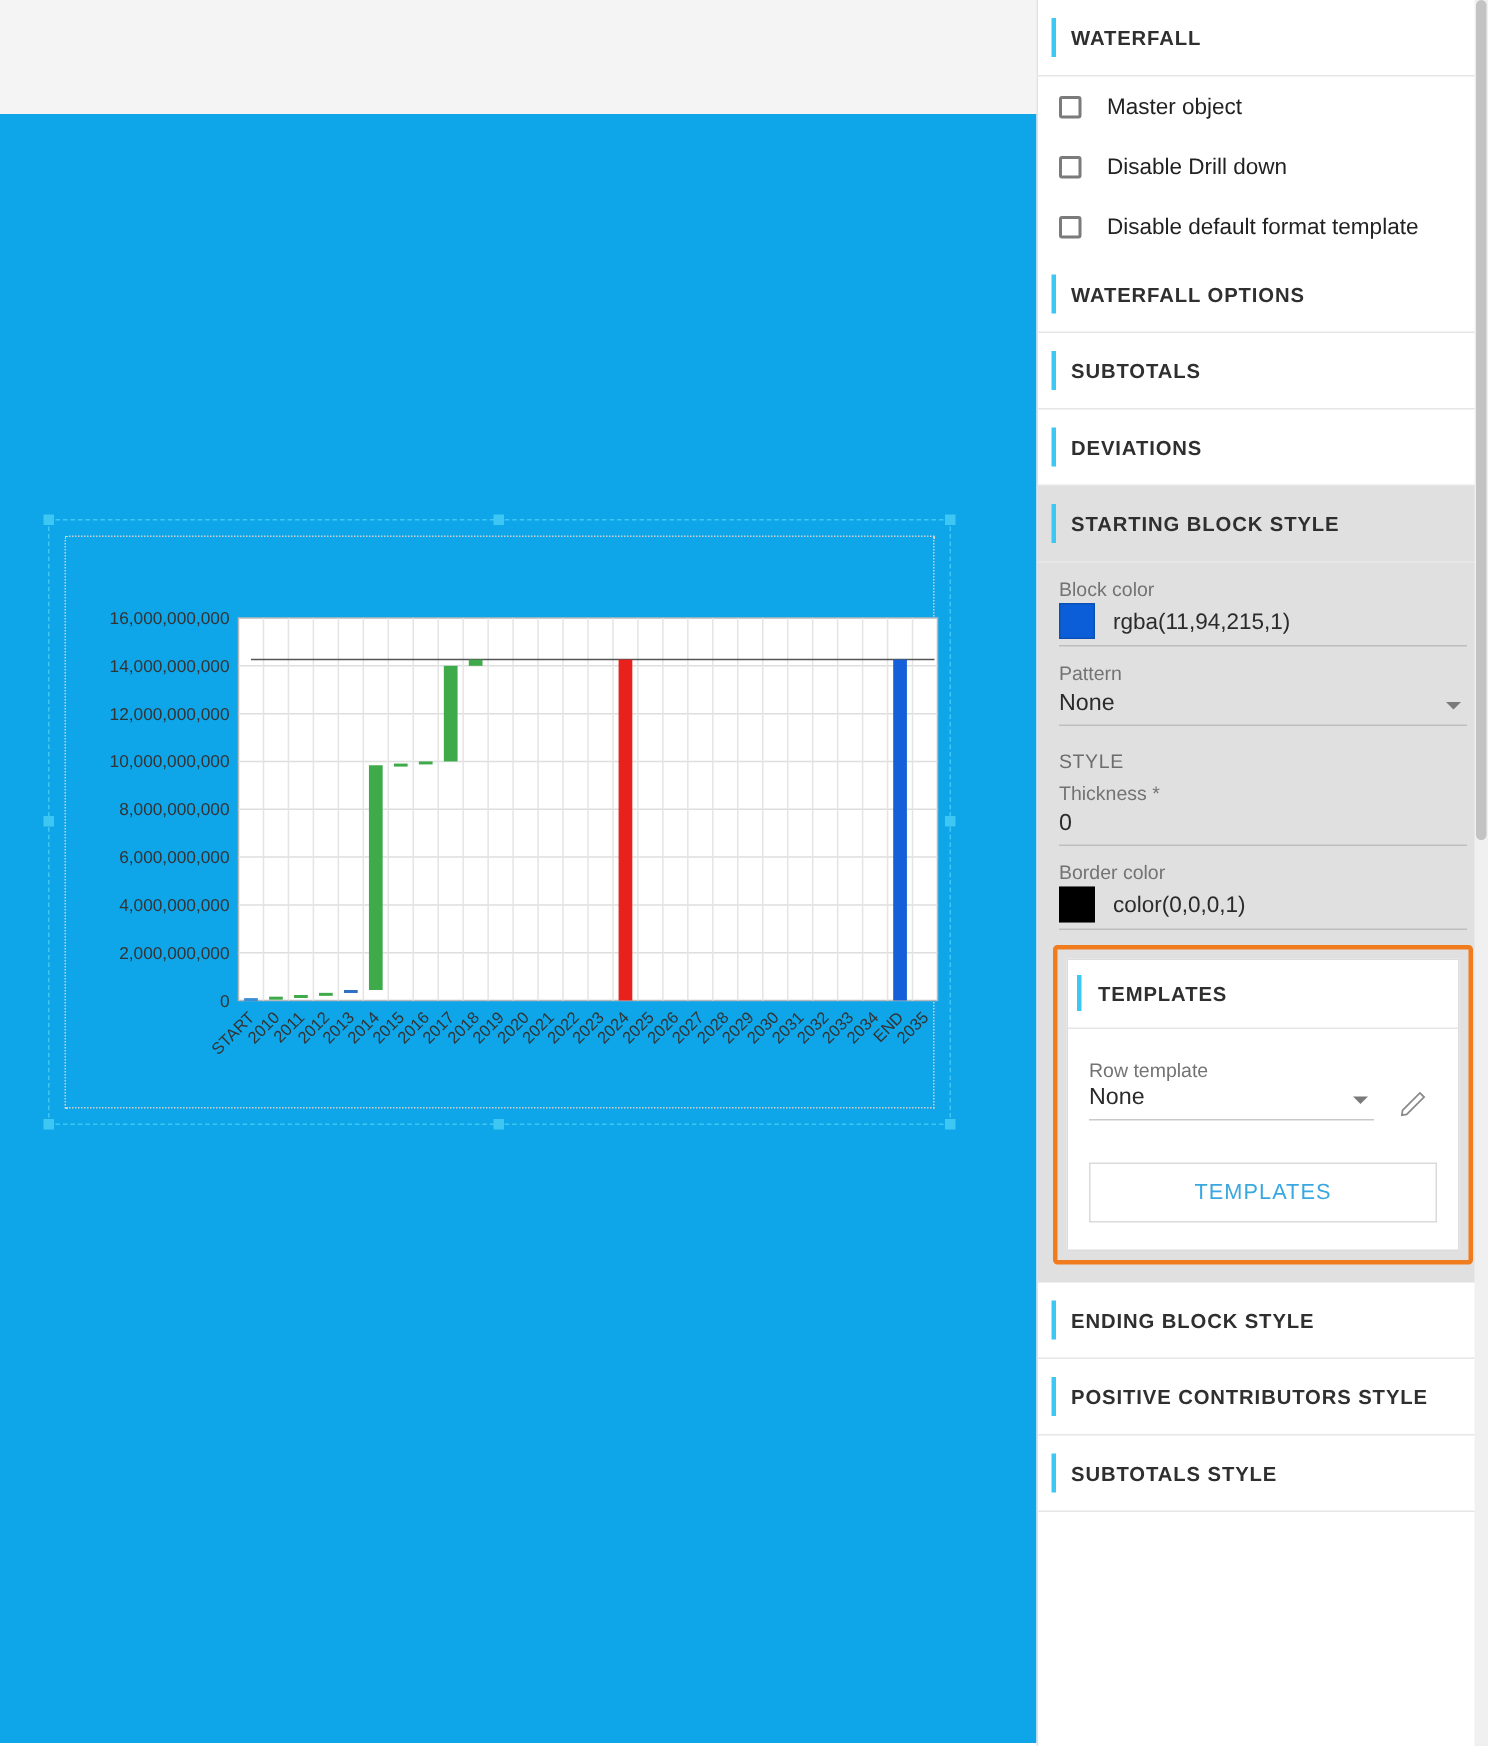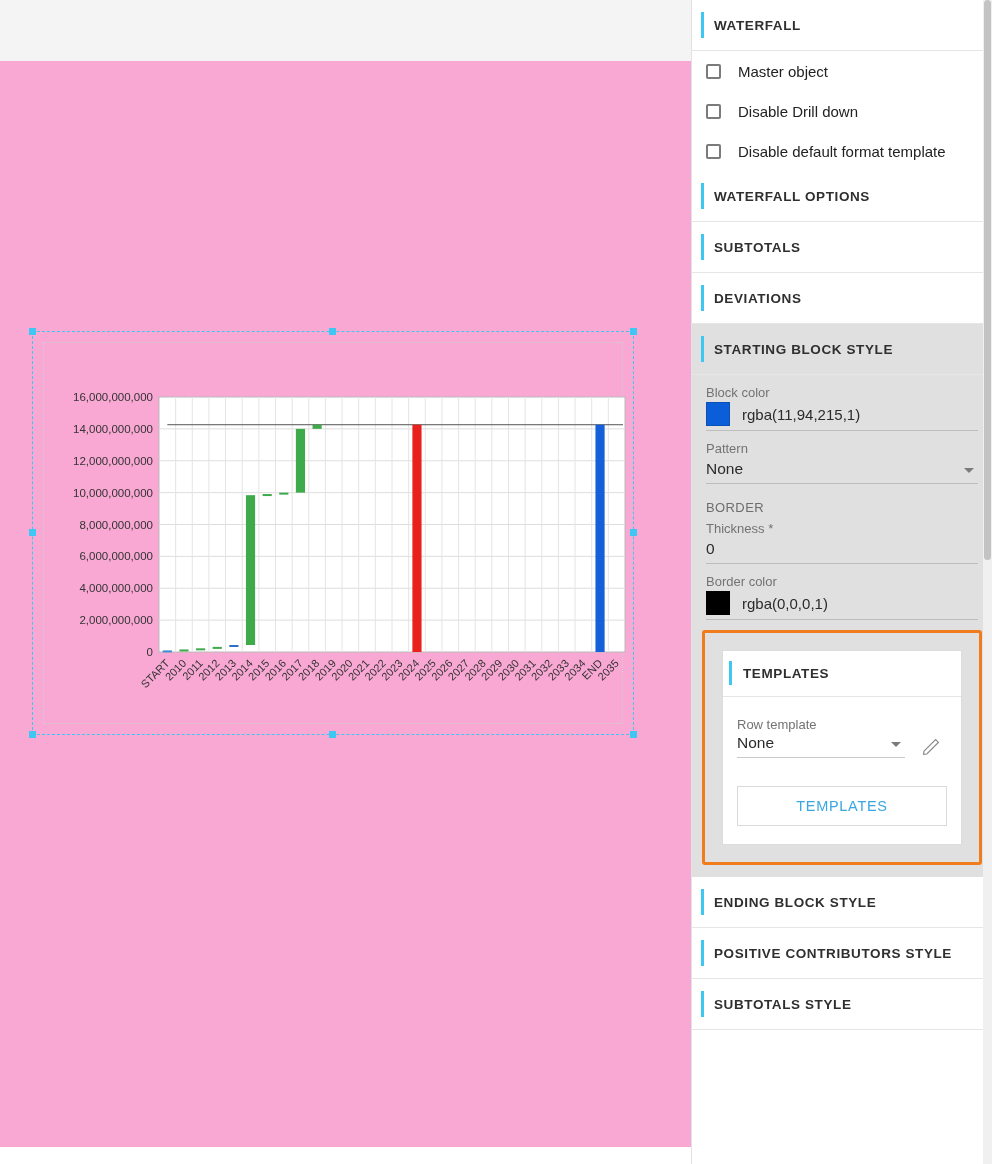--- a/index.html
+++ b/index.html
@@ -19,23 +19,23 @@
   
   .canvas-topbar {
     position: absolute;
     left: 0; top: 0;
     width: 692px; height: 78px;
     background: #f4f4f4;
     border-bottom: 1px solid #e0e0e0;
   }
   .canvas-area {
     position: absolute;
-    left: 0; top: 61px;
+    left: 0; top: 76px;
     width: 692px; height: 1086px;
-    background: #f9a8d4;
+    background: #0ea5e9;
     text-align: center;
   }
 
   
   .sel-frame {
     position: absolute;
     left: 32px; top: 270px;
     width: 602px; height: 404px;
     border: 1px dashed #3fc7f4;
     box-sizing: border-box;
@@ -207,21 +207,21 @@
     font-size: 15.5px;
     color: #2b2b2b;
   }
 
   
   .tpl-outer {
     margin: 10px 10px 0 10px;
     border: 3px solid #f07c1e;
     border-radius: 3px;
     background: #e0e0e0;
-    padding: 17px;
+    padding: 6px;
   }
   .tpl-card {
     background: #ffffff;
     border: 1px solid #dcdcdc;
     box-sizing: border-box;
   }
   .tpl-card .section-header {
     border-bottom: 1px solid #e6e6e6;
     height: 46px;
     padding-left: 20px;
@@ -406,34 +406,34 @@
         <span class="swatch" id="sw-block" style="background: rgb(11, 94, 215);"></span>
         <span class="color-text">rgba(11,94,215,1)</span>
       </div>
 
       <div class="field-label">Pattern</div>
       <div class="select-row">
         <span class="select-val">None</span>
         <span class="caret"></span>
       </div>
 
-      <div class="sub-head">BORDER</div>
+      <div class="sub-head">STYLE</div>
       <div class="two-col">
         <div class="col">
           <div class="field-label">Thickness *</div>
           <div class="input-row">
             <span class="input-val">0</span>
           </div>
         </div>
       </div>
 
       <div class="field-label">Border color</div>
       <div class="color-row">
         <span class="swatch" id="sw-border" style="background: rgb(0, 0, 0);"></span>
-        <span class="color-text">rgba(0,0,0,1)</span>
+        <span class="color-text">color(0,0,0,1)</span>
       </div>
 
       <div class="tpl-outer" id="tpl-outer" style="border-color: rgb(240, 124, 30);">
         <div class="tpl-card">
           <div class="section-header">
             <span class="title">TEMPLATES</span>
           </div>
           <div class="tpl-body">
             <div class="field-label">Row template</div>
             <div class="tpl-select">

